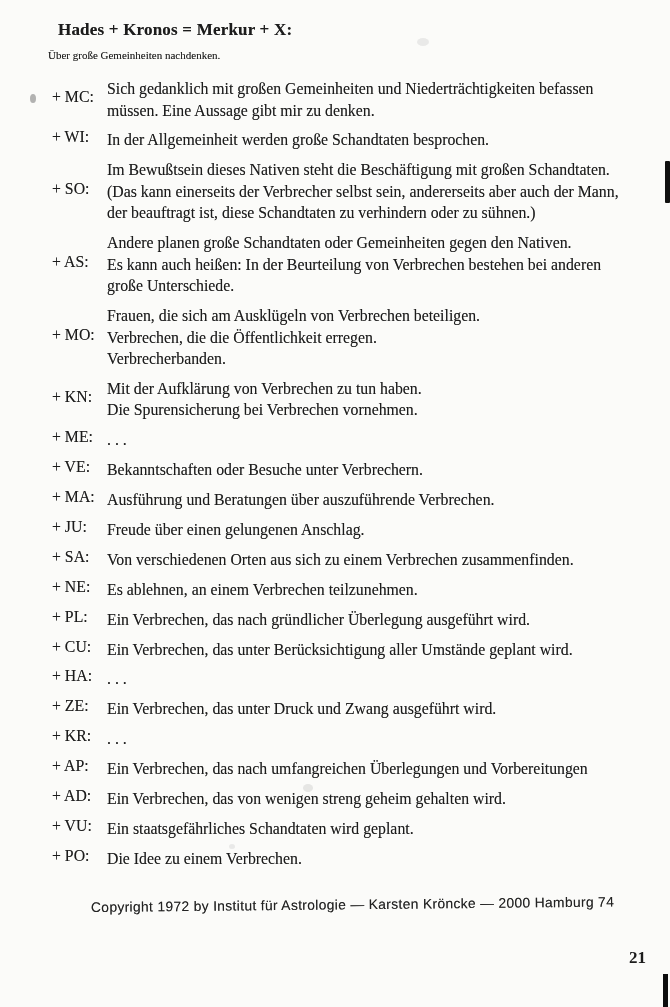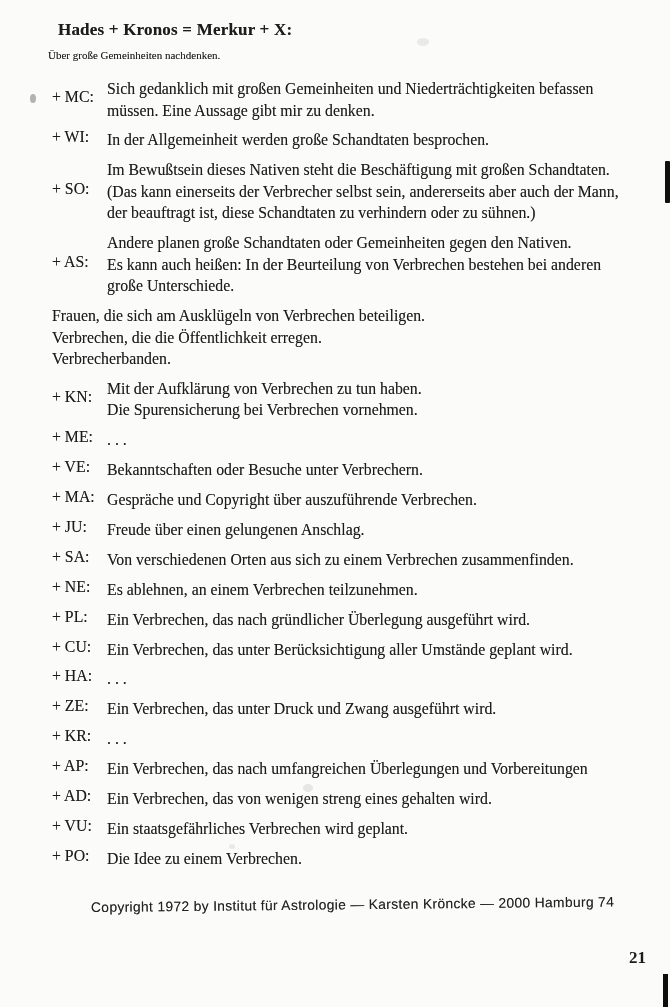--- a/index.html
+++ b/index.html
@@ -92,20 +92,21 @@
       </div>
       <div class="entry-row">
         <div class="entry-label">+ AS:</div>
         <div class="entry-body">
           <div class="entry-line">Andere planen große Schandtaten oder Gemeinheiten gegen den Nativen.</div>
           <div class="entry-line">Es kann auch heißen: In der Beurteilung von Verbrechen bestehen bei anderen</div>
           <div class="entry-line">große Unterschiede.</div>
         </div>
       </div>
       <div class="entry-row">
+        <div class="entry-label">+ MO:</div>
         <div class="entry-body">
           <div class="entry-line">Frauen, die sich am Ausklügeln von Verbrechen beteiligen.</div>
           <div class="entry-line">Verbrechen, die die Öffentlichkeit erregen.</div>
           <div class="entry-line">Verbrecherbanden.</div>
         </div>
       </div>
       <div class="entry-row">
         <div class="entry-label">+ KN:</div>
         <div class="entry-body">
           <div class="entry-line">Mit der Aufklärung von Verbrechen zu tun haben.</div>
@@ -120,21 +121,21 @@
       </div>
       <div class="entry-row">
         <div class="entry-label">+ VE:</div>
         <div class="entry-body">
           <div class="entry-line">Bekanntschaften oder Besuche unter Verbrechern.</div>
         </div>
       </div>
       <div class="entry-row">
         <div class="entry-label">+ MA:</div>
         <div class="entry-body">
-          <div class="entry-line">Gespräche und Copyright über auszuführende Verbrechen.</div>
+          <div class="entry-line">Ausführung und Beratungen über auszuführende Verbrechen.</div>
         </div>
       </div>
       <div class="entry-row">
         <div class="entry-label">+ JU:</div>
         <div class="entry-body">
           <div class="entry-line">Freude über einen gelungenen Anschlag.</div>
         </div>
       </div>
       <div class="entry-row">
         <div class="entry-label">+ SA:</div>
@@ -180,27 +181,27 @@
       </div>
       <div class="entry-row">
         <div class="entry-label">+ AP:</div>
         <div class="entry-body">
           <div class="entry-line">Ein Verbrechen, das nach umfangreichen Überlegungen und Vorbereitungen</div>
         </div>
       </div>
       <div class="entry-row">
         <div class="entry-label">+ AD:</div>
         <div class="entry-body">
-          <div class="entry-line">Ein Verbrechen, das von wenigen streng eines gehalten wird.</div>
+          <div class="entry-line">Ein Verbrechen, das von wenigen streng geheim gehalten wird.</div>
         </div>
       </div>
       <div class="entry-row">
         <div class="entry-label">+ VU:</div>
         <div class="entry-body">
-          <div class="entry-line">Ein staatsgefährliches Verbrechen wird geplant.</div>
+          <div class="entry-line">Ein staatsgefährliches Schandtaten wird geplant.</div>
         </div>
       </div>
       <div class="entry-row">
         <div class="entry-label">+ PO:</div>
         <div class="entry-body">
           <div class="entry-line">Die Idee zu einem Verbrechen.</div>
         </div>
       </div>
     </div>
 

